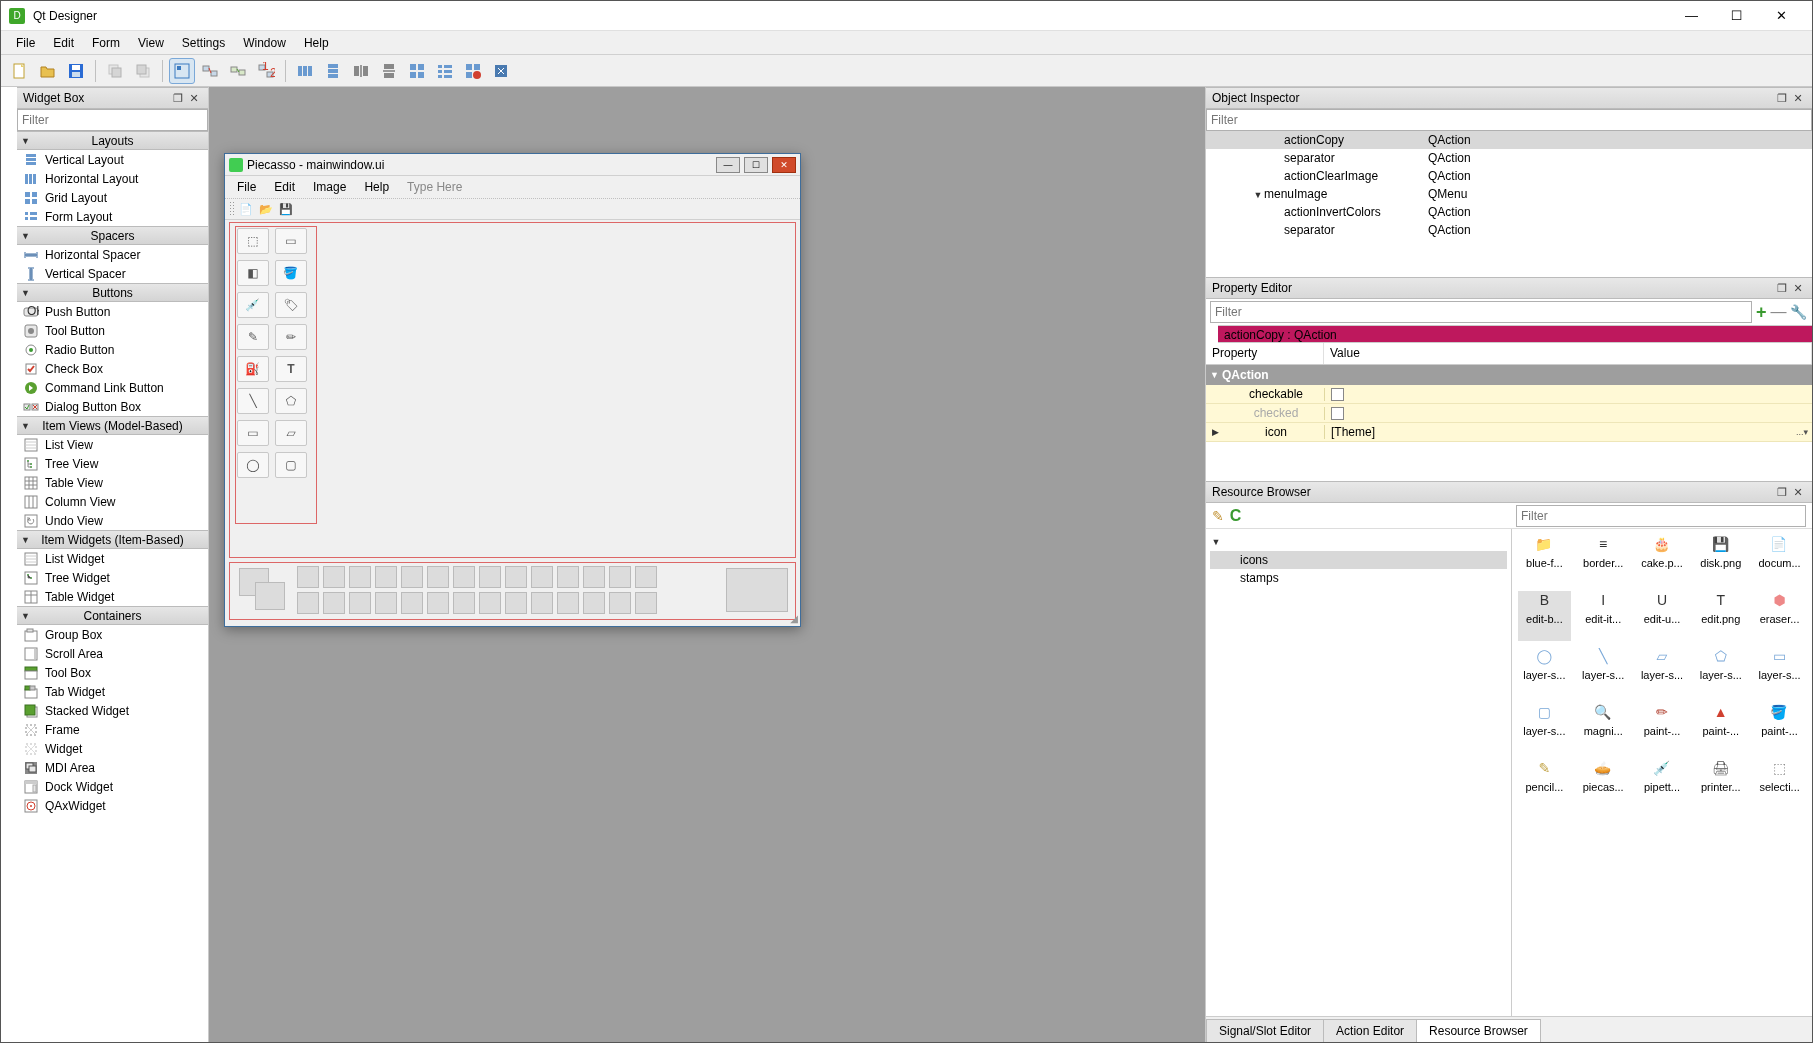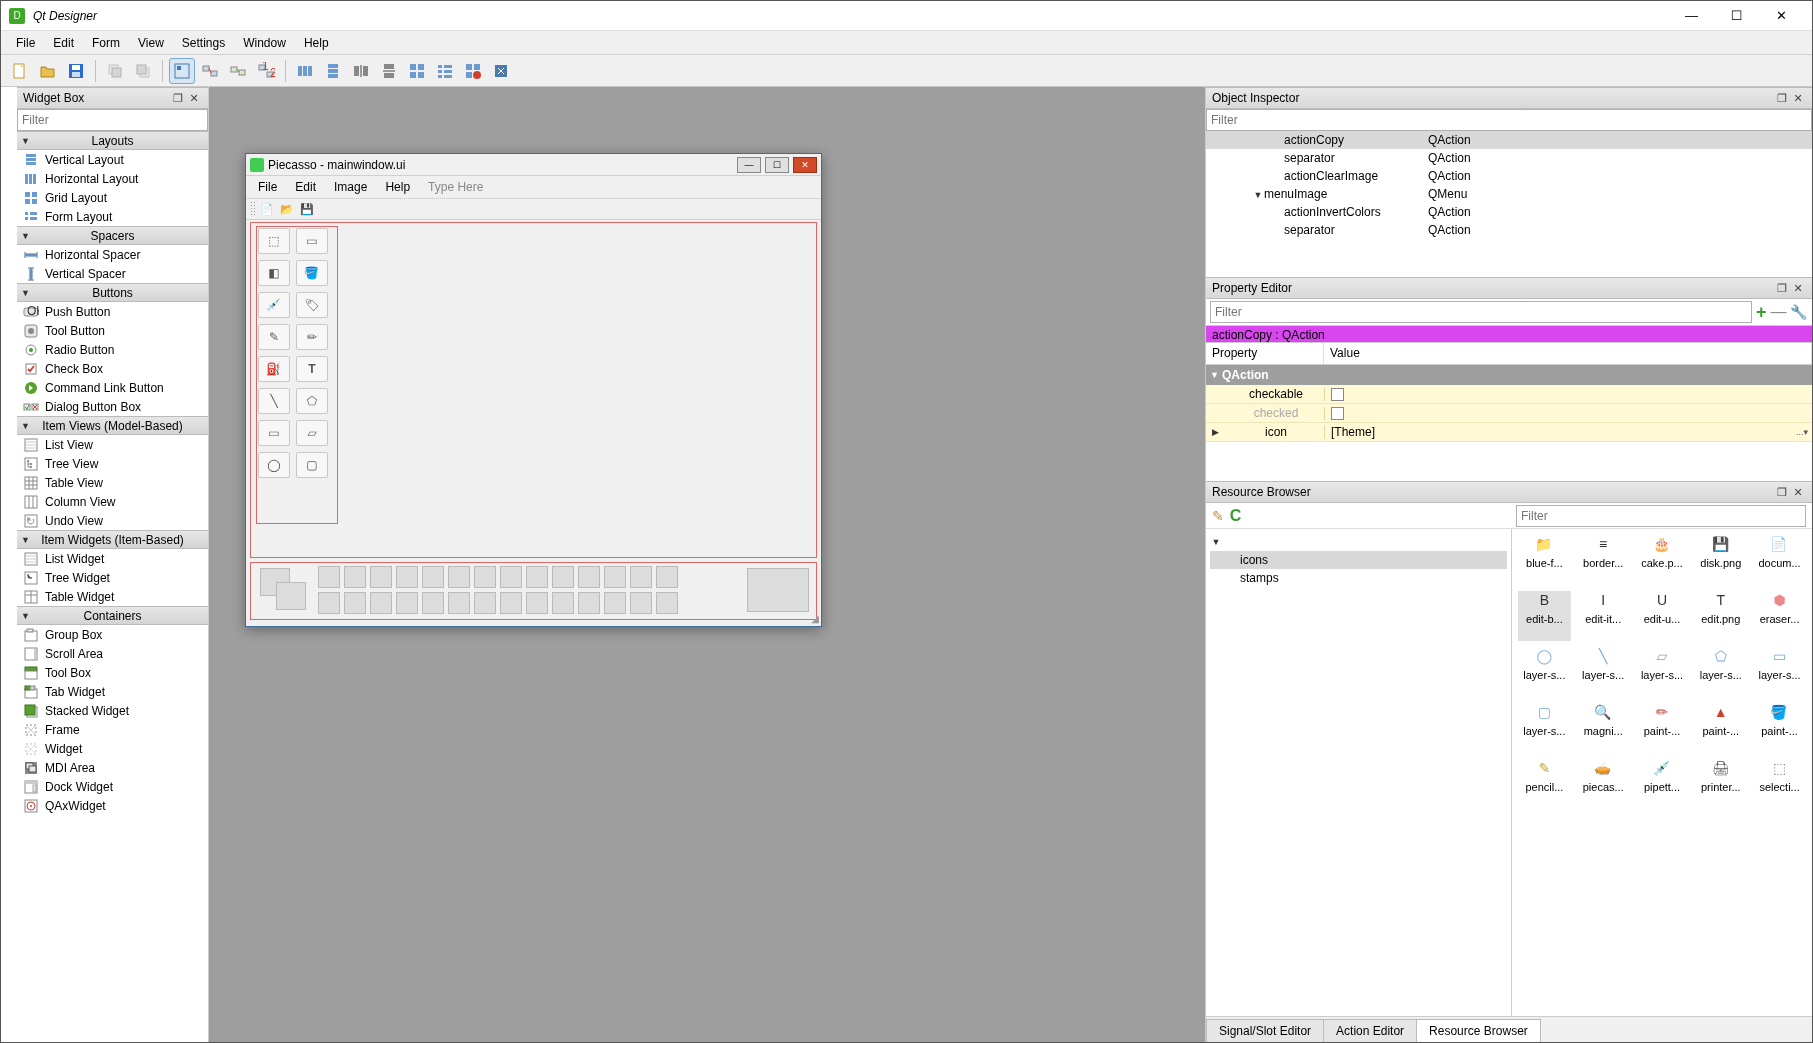--- a/index.html
+++ b/index.html
@@ -1,40 +1,40 @@
 <!DOCTYPE html>
 <html><head>
 <meta charset="utf-8">
 <style>
 * { box-sizing: border-box; margin: 0; padding: 0; font-family: "Segoe UI", Tahoma, sans-serif; font-size: 12px; }
 body { background: #fff; overflow: hidden; }
 .window { width: 1813px; height: 1043px; display: flex; flex-direction: column; border: 1px solid #555; }
 .titlebar { height: 30px; display: flex; align-items: center; padding: 0 8px; background: #fff; border-bottom: 1px solid #e0e0e0; }
 .titlebar .app-icon { width: 16px; height: 16px; background: #3fa72a; border-radius: 2px; color: #fff; text-align: center; line-height: 16px; font-size: 10px; margin-right: 8px; }
-.titlebar .title { flex: 1; font-style: italic; }
+.titlebar .title { flex: 1; }
 .titlebar .ctrl { width: 45px; height: 28px; text-align: center; line-height: 28px; font-size: 13px; }
 .menubar { height: 24px; display: flex; align-items: center; padding: 0 6px; background: #f0f0f0; border-bottom: 1px solid #d0d0d0; }
 .menubar .menu-item { padding: 3px 9px; }
 .toolbar { height: 32px; display: flex; align-items: center; padding: 2px 6px; gap: 2px; background: #f0f0f0; border-bottom: 1px solid #c8c8c8; }
 .tb-btn { width: 26px; height: 26px; display: flex; align-items: center; justify-content: center; border-radius: 3px; }
 .tb-sep { width: 1px; height: 22px; background: #c0c0c0; margin: 0 4px; }
 .main { flex: 1; display: flex; min-height: 0; }
 .left-panel { width: 208px; display: flex; flex-direction: column; background: #fff; border-right: 1px solid #cacaca; padding-left: 16px; }
 .panel-header { height: 22px; background: linear-gradient(#e8e8e8,#d8d8d8); display: flex; align-items: center; padding: 0 6px; border-bottom: 1px solid #bbb; border-top: 1px solid #bbb; position: relative; font-size: 12px; }
 .panel-header .spacer { flex: 1; }
 .panel-header .hicon { width: 16px; height: 16px; text-align: center; line-height: 16px; color: #444; font-size: 11px; }
 .filter-input { width: 100%; height: 22px; border: 1px solid #b0b0b0; padding: 0 4px; font-size: 12px; color: #888; display: block; }
 .wb-scroll { flex: 1; overflow-y: auto; position: relative; }
 .wb-cat { height: 19px; background: linear-gradient(#e6e6e6,#d4d4d4); border-top: 1px solid #bbb; border-bottom: 1px solid #bbb; display: flex; align-items: center; justify-content: center; font-size: 12px; position: relative; }
 .wb-cat .caret { position: absolute; left: 4px; font-size: 9px; color: #333; }
 .wb-item { height: 19px; display: flex; align-items: center; padding-left: 6px; gap: 6px; }
 .wb-item .ico { width: 16px; height: 16px; display: flex; align-items: center; justify-content: center; }
 .scroll-indicator { position: absolute; right: 2px; top: 2px; width: 10px; height: 10px; font-size: 8px; color: #666; }
 .mdi-area { flex: 1; background: #9e9e9e; position: relative; }
-.design-window { position: absolute; left: 36px; top: 66px; width: 577px; height: 474px; background: #f0f0f0; border: 1px solid #3e6d9b; box-shadow: 0 3px 12px rgba(0,0,0,0.35); }
+.design-window { position: absolute; left: 15px; top: 66px; width: 577px; height: 474px; background: #f0f0f0; border: 1px solid #3e6d9b; box-shadow: 0 3px 12px rgba(0,0,0,0.35); }
 .dw-title { height: 22px; background: #f0f0f0; display: flex; align-items: center; padding: 0 4px; gap: 4px; border-bottom: 1px solid #d0d0d0; }
 .dw-title .qt-icon { width: 14px; height: 14px; background: #41cd52; border-radius: 2px; }
 .dw-title .t { flex: 1; font-size: 12px; }
 .dw-title .wbtn { width: 24px; height: 16px; border: 1px solid #888; background: #e0e0e0; display: flex; align-items: center; justify-content: center; font-size: 9px; }
 .dw-title .wbtn.close { background: #d04a2a; color: #fff; border-color: #a03010; }
 .dw-menu { height: 22px; display: flex; align-items: center; padding: 0 4px; gap: 2px; background: #f0f0f0; }
 .dw-menu .mi { padding: 2px 8px; font-size: 12px; }
 .dw-menu .mi.type-here { color: #888; }
 .dw-tb { height: 22px; display: flex; align-items: center; padding: 0 4px; gap: 2px; background: #f0f0f0; border-top: 1px dotted #c0c0c0; border-bottom: 1px solid #d0d0d0; }
 .dw-tb .handle { width: 6px; height: 16px; background-image: radial-gradient(#999 1px, transparent 1px); background-size: 3px 3px; }
@@ -55,21 +55,21 @@
 .grow { flex: 1; min-height: 0; display: flex; flex-direction: column; }
 .table-head { height: 22px; display: flex; background: #fff; border-bottom: 1px solid #ccc; }
 .table-head .th { padding: 3px 6px; border-right: 1px solid #e0e0e0; }
 .table-body { flex: 1; overflow: auto; position: relative; }
 .table-body .row { height: 18px; display: flex; align-items: center; }
 .table-body .row .col0 { padding-left: 6px; }
 .table-body .row .col1 { padding-left: 6px; }
 .table-body .row.sel { background: #d8d8d8; }
 .tree-indent { display: inline-block; }
 .tree-caret { font-size: 9px; color: #333; width: 12px; display: inline-block; text-align: center; }
-.prop-head { height: 18px; background: #d946ef; padding: 2px 6px; border-top: 1px solid #ccc; border-bottom: 1px solid #ccc; font-size: 12px; }
+.prop-head { height: 18px; background: #be185d; padding: 2px 6px; border-top: 1px solid #ccc; border-bottom: 1px solid #ccc; font-size: 12px; margin-left: 12px; }
 .prop-filter-row { height: 26px; display: flex; align-items: center; gap: 4px; padding: 2px 4px; }
 .prop-cat-row { height: 20px; background: #9e9e9e; color: #fff; display: flex; align-items: center; padding-left: 16px; position: relative; }
 .prop-cat-row .caret { position: absolute; left: 4px; font-size: 9px; }
 .prop-row { height: 19px; display: flex; align-items: center; background: #fff9d6; border-bottom: 1px solid #eee6b8; }
 .prop-row .pname { width: 118px; padding-left: 22px; }
 .prop-row .pval { flex: 1; padding-left: 6px; border-left: 1px solid #e0d8a0; display: flex; align-items: center; gap: 4px; }
 .prop-row.disabled .pname { color: #aaa; }
 .prop-row .caret2 { position: absolute; left: 6px; font-size: 9px; color: #333; }
 .prop-row { position: relative; text-align: center; }
 .prop-row.dropdown .pval .dd { margin-left: auto; font-size: 9px; color: #555; padding-right: 4px; }

